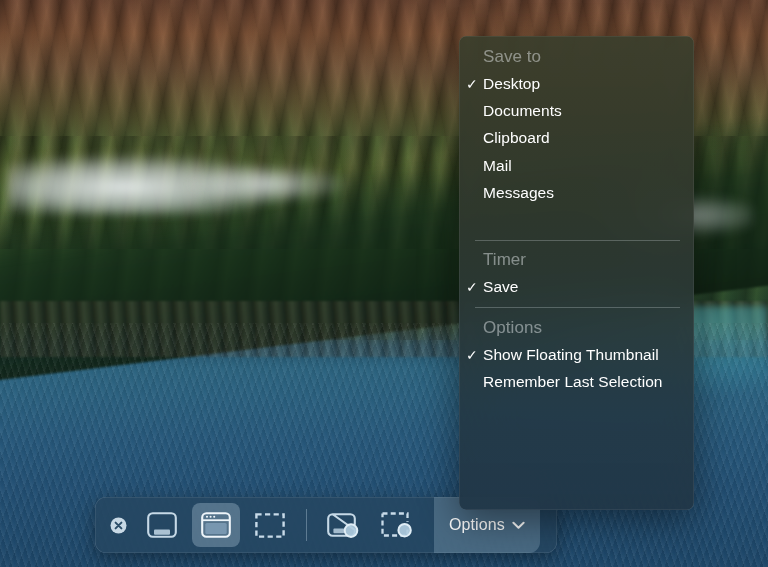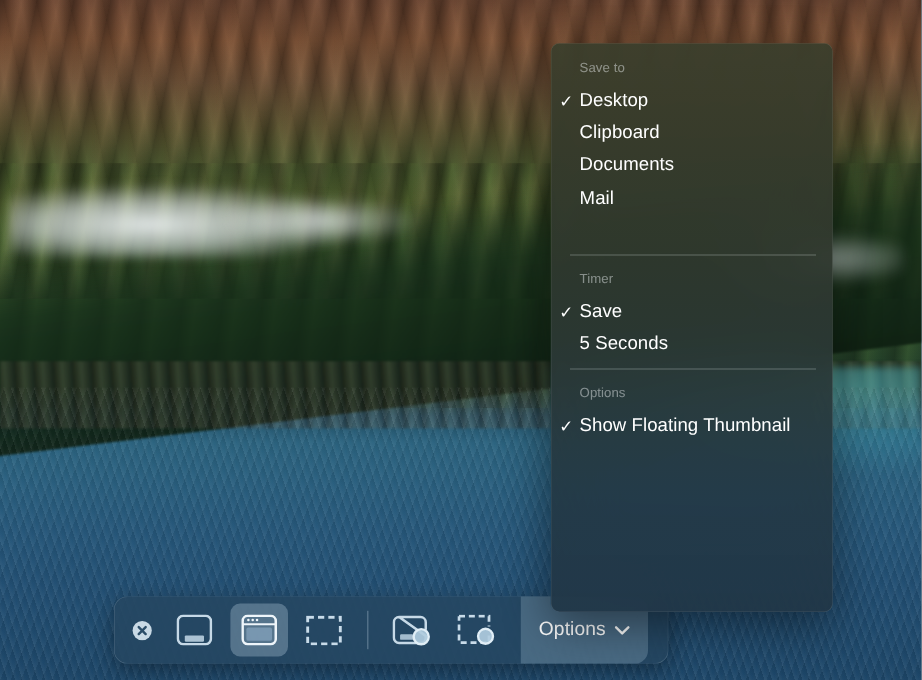--- a/index.html
+++ b/index.html
@@ -219,21 +219,21 @@
     -webkit-backdrop-filter: blur(26px) saturate(130%);
     box-shadow: 0 10px 38px rgba(0,0,0,0.45), inset 0 0 0 0.5px rgba(255,255,255,0.13);
     overflow: hidden;
   }
   .m-header {
     height: 27px;
     display: flex;
     align-items: center;
     padding-left: 24px;
     color: rgba(235,238,240,0.48);
-    font-size: 11px;
+    font-size: 17px;
     letter-spacing: 0.05px;
   }
   .m-item {
     height: 27.3px;
     display: flex;
     align-items: center;
     padding-left: 7px;
     color: #ffffff;
     font-size: 15.5px;
     letter-spacing: 0.05px;
@@ -334,56 +334,57 @@
   <div class="menu">
 
     <div class="m-header">Save to</div>
 
     <div class="m-item">
       <span class="m-check">✓</span>
       <span>Desktop</span>
     </div>
     <div class="m-item">
       <span class="m-check off">✓</span>
+      <span>Documents</span>
+    </div>
+    <div class="m-item">
+      <span class="m-check off">✓</span>
       <span>Clipboard</span>
     </div>
     <div class="m-item">
       <span class="m-check off">✓</span>
-      <span>Documents</span>
-    </div>
-    <div class="m-item">
-      <span class="m-check off">✓</span>
       <span>Mail</span>
+    </div>
+    <div class="m-item">
+      <span class="m-check off">✓</span>
+      <span>Messages</span>
     </div>
     <div class="m-item">
       <span class="m-check off">✓</span>
     </div>
 
     <div class="m-sep"></div>
 
     <div class="m-header">Timer</div>
 
     <div class="m-item">
       <span class="m-check">✓</span>
       <span>Save</span>
     </div>
-    <div class="m-item">
-      <span class="m-check off">✓</span>
-      <span>5 Seconds</span>
-    </div>
 
     <div class="m-sep"></div>
 
     <div class="m-header">Options</div>
 
     <div class="m-item">
       <span class="m-check">✓</span>
       <span>Show Floating Thumbnail</span>
     </div>
     <div class="m-item">
       <span class="m-check off">✓</span>
+      <span>Remember Last Selection</span>
     </div>
     <div class="m-item">
       <span class="m-check off">✓</span>
     </div>
   </div>
 
 </div>
 
 </body></html>

